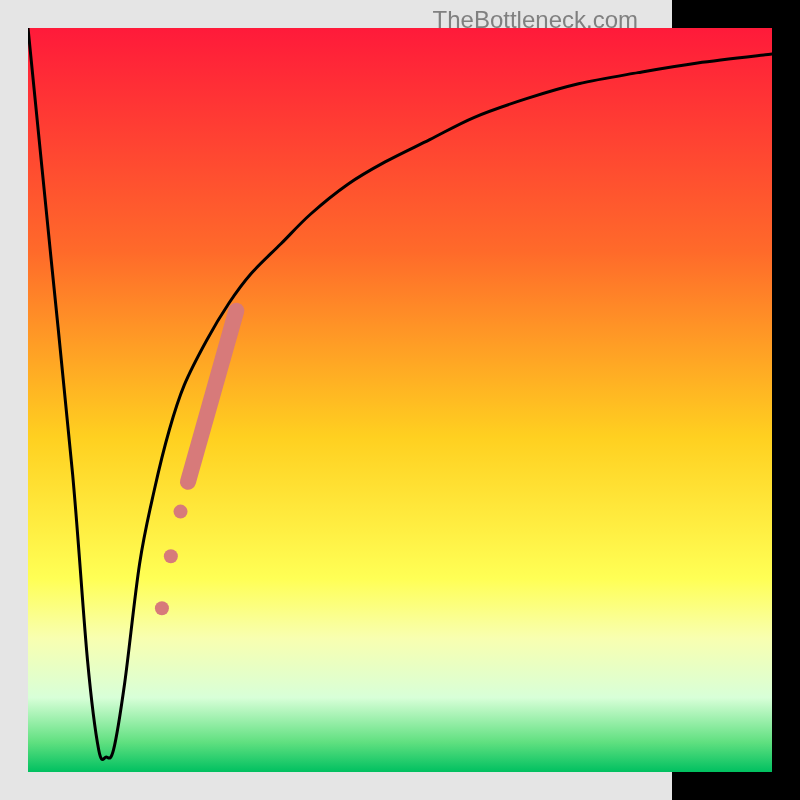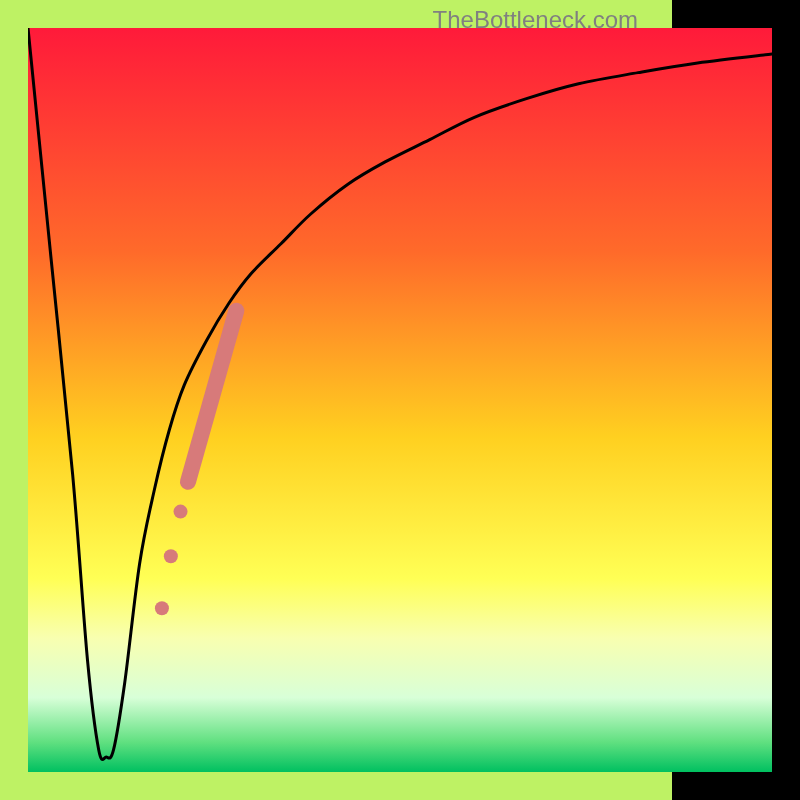--- a/index.html
+++ b/index.html
@@ -8,21 +8,21 @@
     width: 800px;
     height: 800px;
     overflow: hidden;
     background: #000;
     font-family: Arial, Helvetica, sans-serif;
   }
   .frame {
     position: relative;
     width: 672px;
     height: 800px;
-    background: #bef264;
+    background: #e5e5e5;
   }
   .plot {
     position: absolute;
     left: 28px;
     top: 28px;
     width: 744px;
     height: 744px;
     overflow: hidden;
   }
   .watermark {

